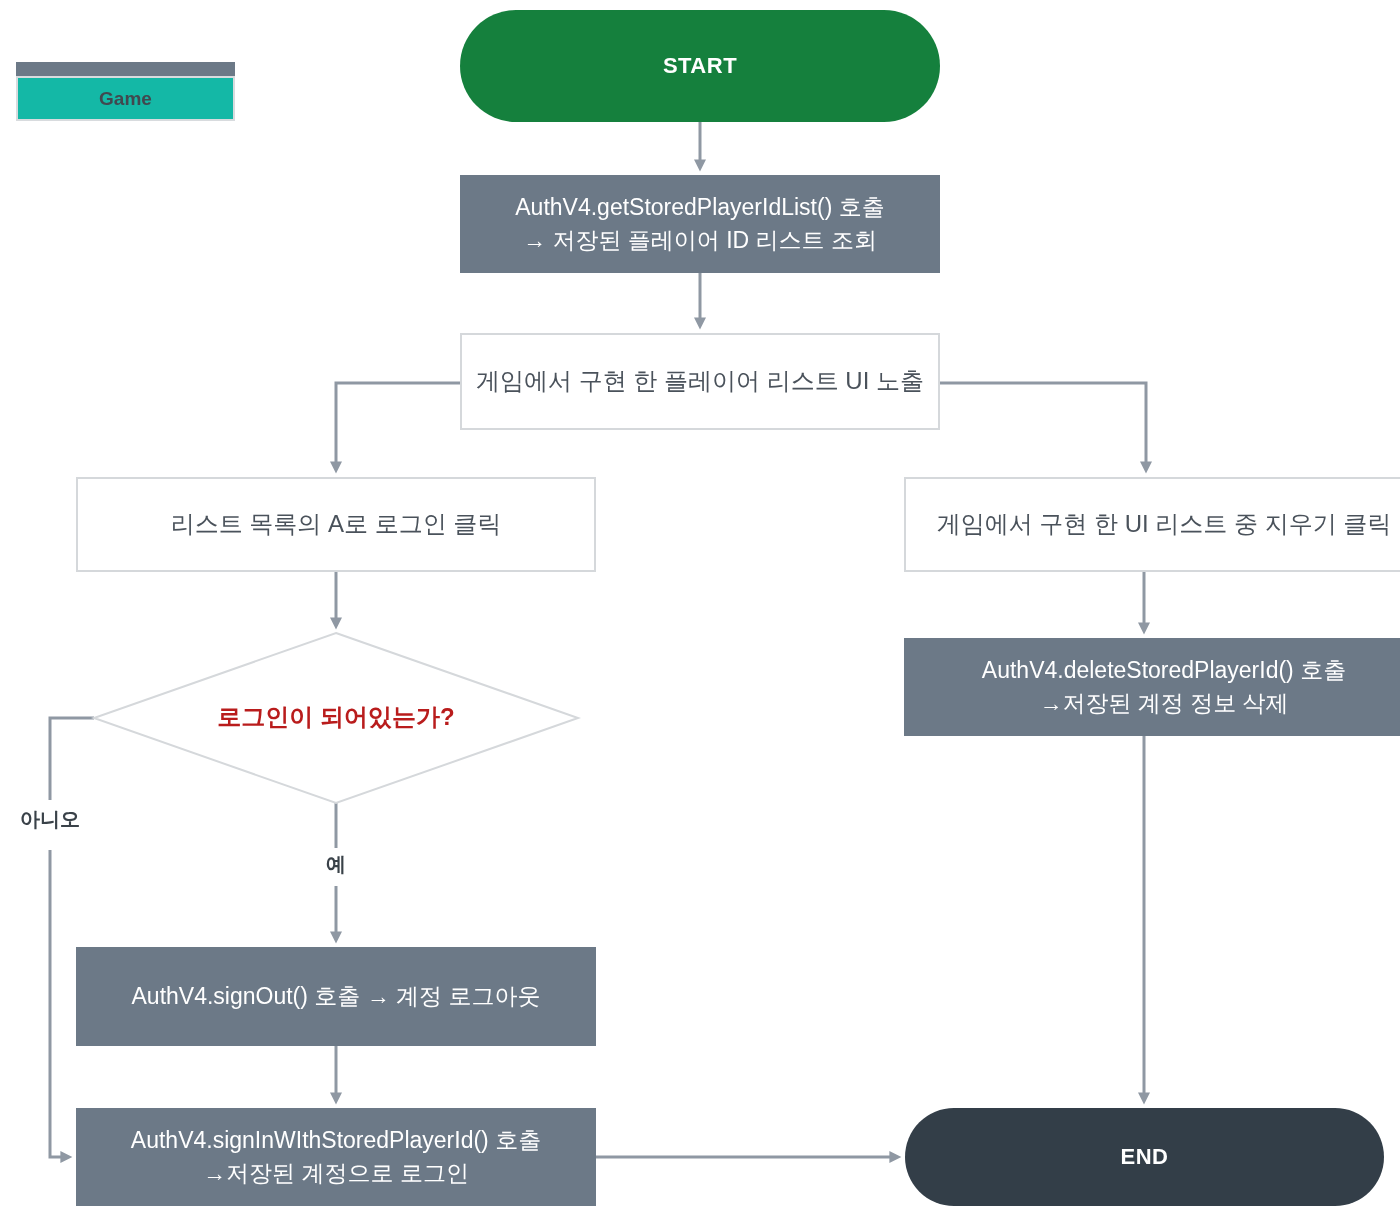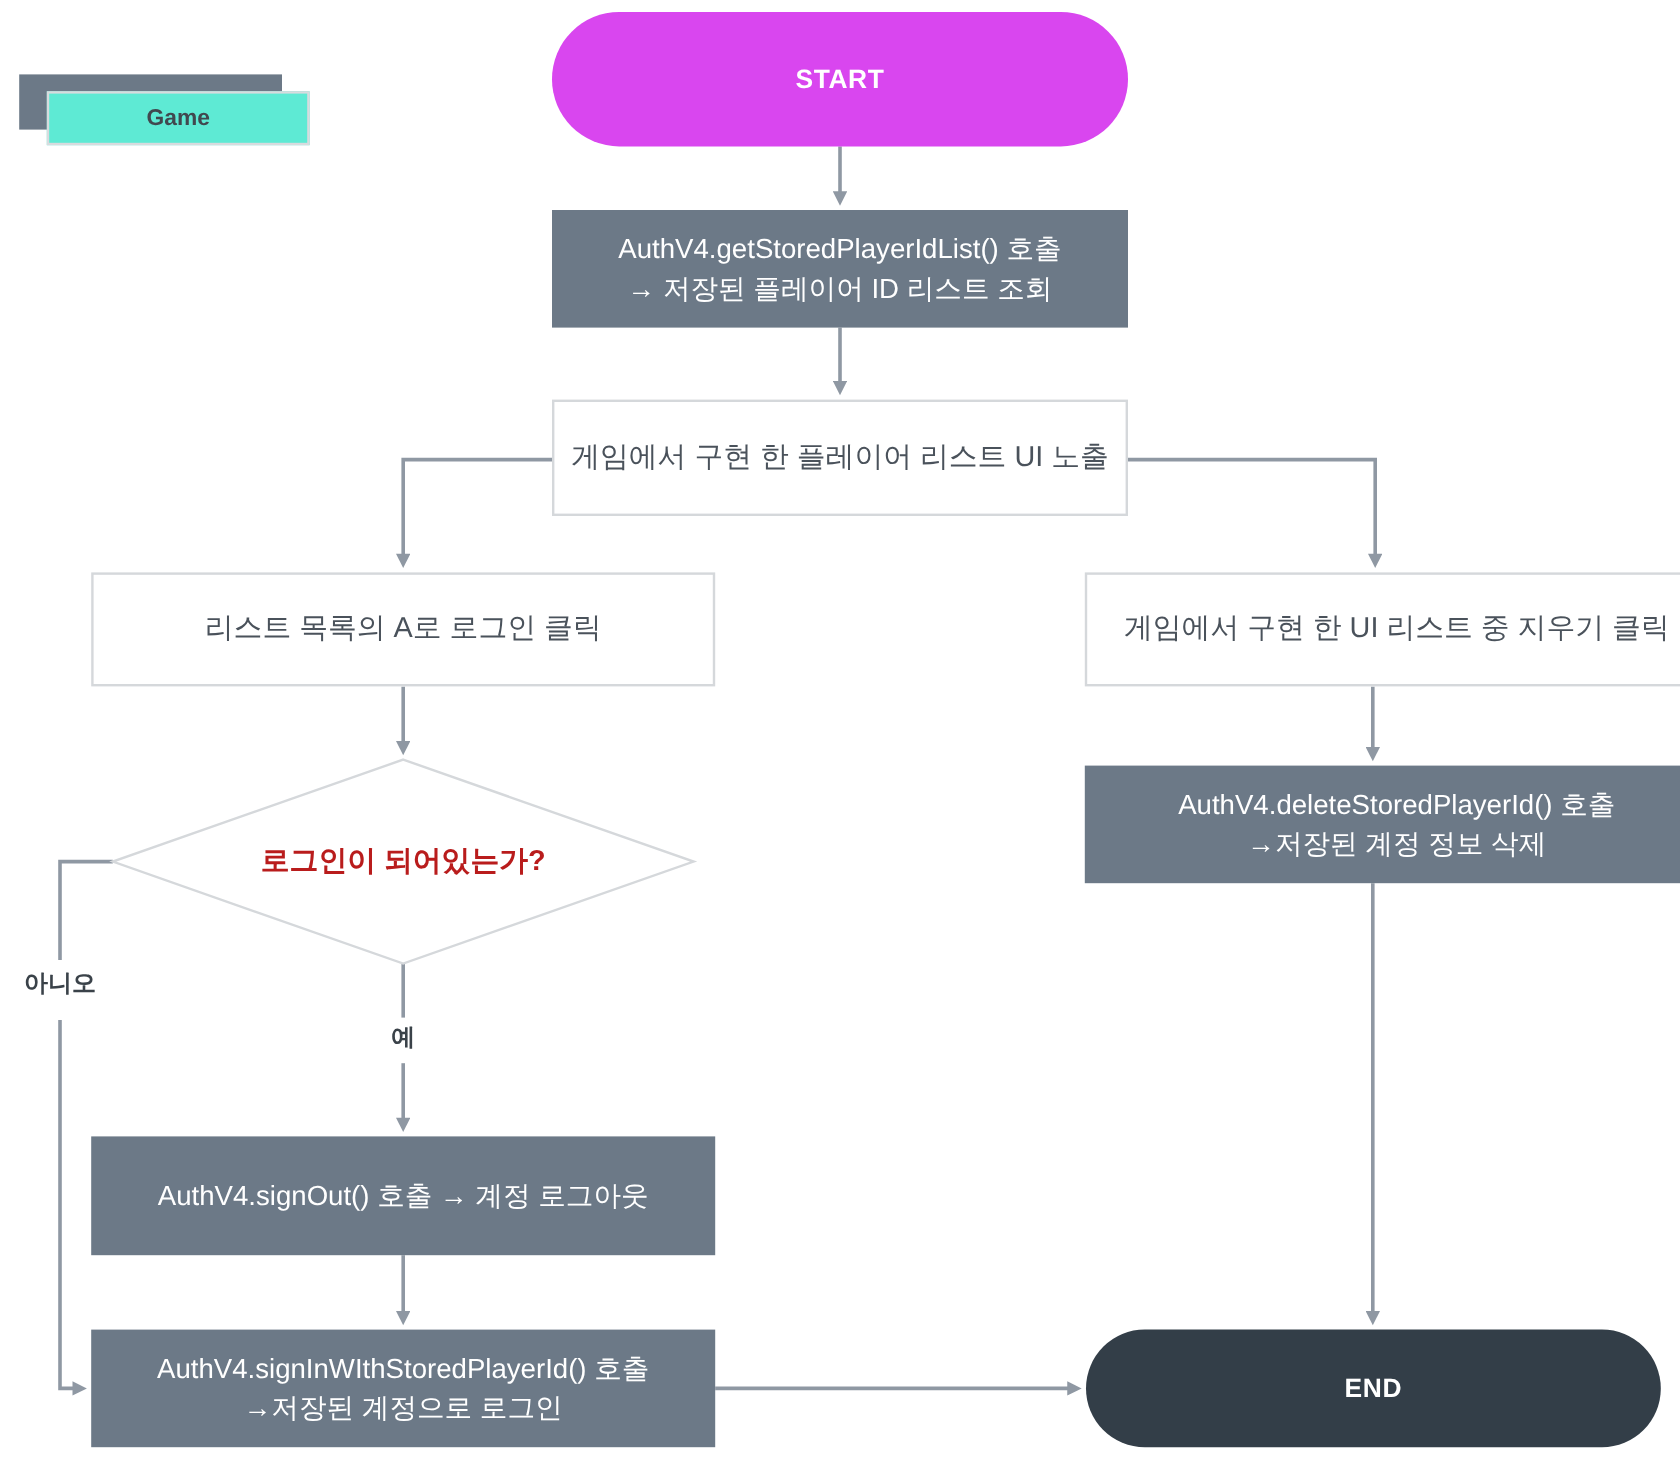--- a/index.html
+++ b/index.html
@@ -48,21 +48,21 @@
     font-size: 23px;
   }
   .node.game {
     background: #ffffff;
     border: 2px solid #D5D8DB;
     color: #4A525B;
     font-size: 24px;
     font-weight: 500;
   }
   .pill-start {
-    background: #d946ef;
+    background: #15803d;
     color: #ffffff;
     border-radius: 56px;
     font-weight: bold;
     font-size: 22px;
     letter-spacing: 0.5px;
   }
   .pill-end {
     background: #333E48;
     color: #ffffff;
     border-radius: 49px;
@@ -91,21 +91,21 @@
   .legend-box {
     position: absolute;
     display: flex;
     align-items: center;
     justify-content: center;
     box-sizing: border-box;
     font-size: 19px;
     font-weight: bold;
   }
   .legend-sdk { background: #6C7987; color: #ffffff; margin-top: 44px; }
-  .legend-game { background: #5eead4; border: 2px solid #D8DBDE; color: #41484F; margin-left: 23px; }
+  .legend-game { background: #14b8a6; border: 2px solid #D8DBDE; color: #41484F; }
 
   
   #n-start        { left: 460px; top: 10px;   width: 480px; height: 112px; }
   #n-getlist      { left: 460px; top: 175px;  width: 480px; height: 98px;  }
   #n-showui       { left: 460px; top: 333px;  width: 480px; height: 97px;  }
   #n-loginclick   { left: 76px;  top: 477px;  width: 520px; height: 95px;  }
   #n-signout      { left: 76px;  top: 947px;  width: 520px; height: 99px;  }
   #n-signin       { left: 76px;  top: 1108px; width: 520px; height: 98px;  }
   #n-deleteclick  { left: 904px; top: 477px;  width: 520px; height: 95px;  }
   #n-deletestored { left: 904px; top: 638px;  width: 520px; height: 98px;  }

